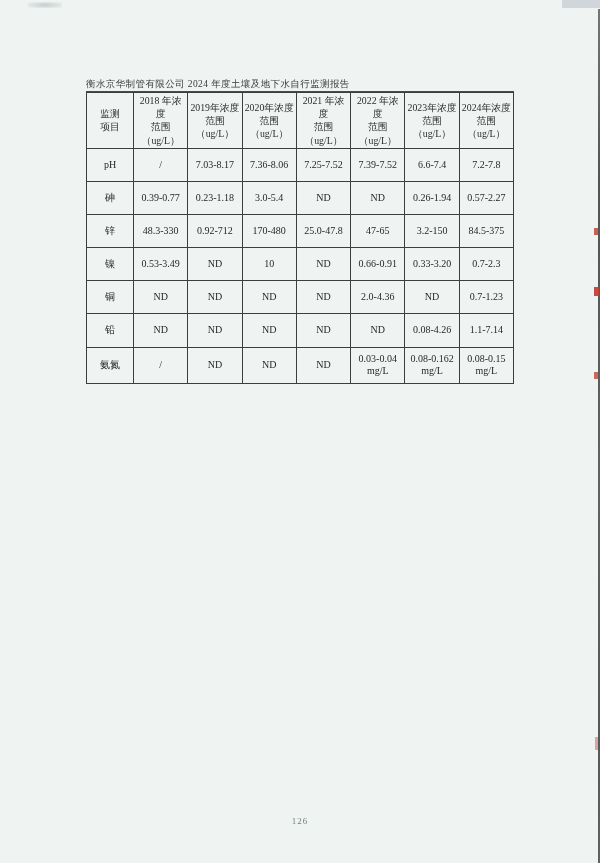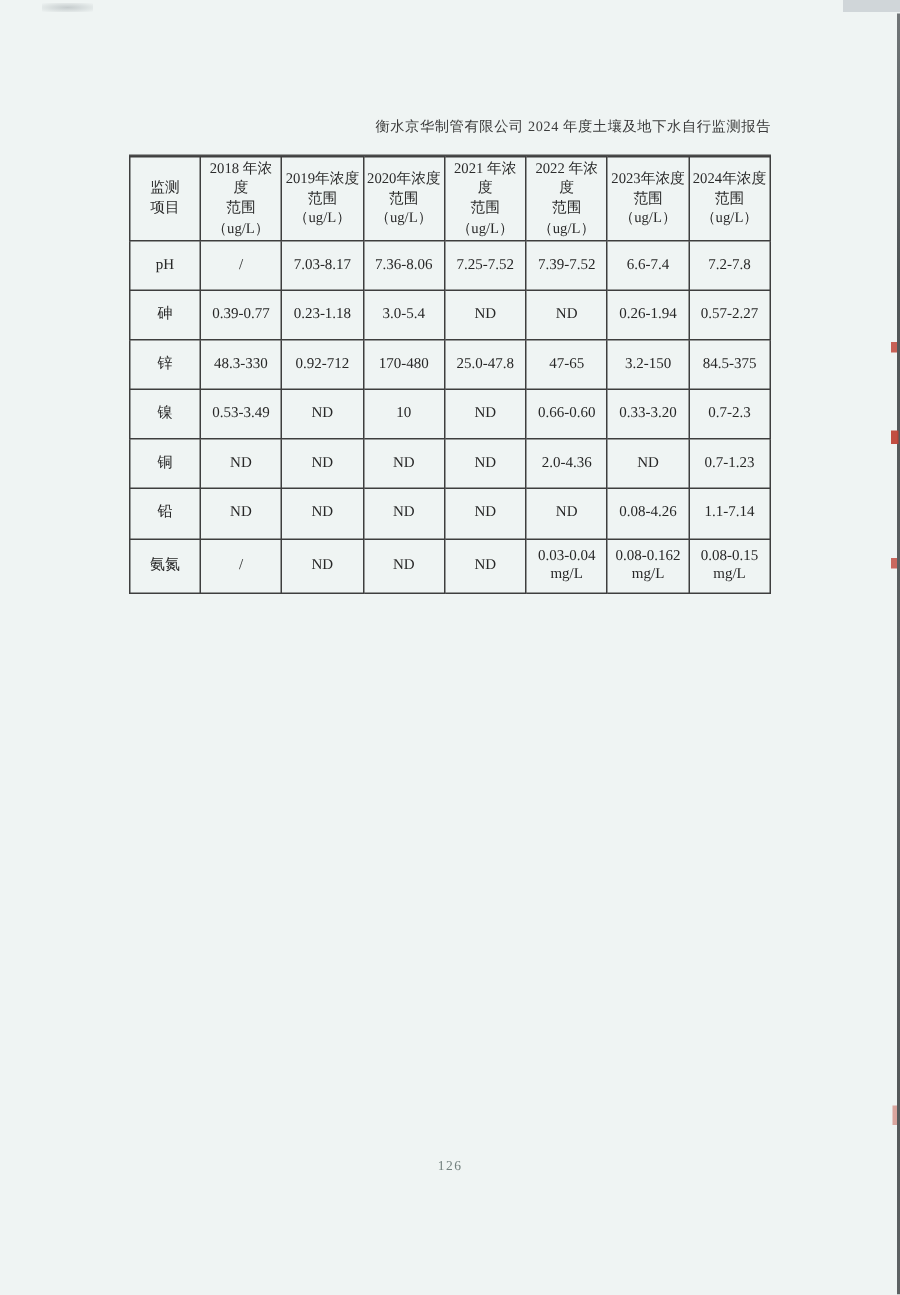--- a/index.html
+++ b/index.html
@@ -7,22 +7,22 @@
     width:600px; height:863px;
     background:#eff4f3;
     font-family:"Liberation Serif","DejaVu Serif",serif;
     color:#2e2e2e;
     overflow:hidden;
   }
   .page { position:relative; width:600px; height:863px; }
   .content { position:absolute; left:86px; top:78px; width:428px; }
 
   .header-title {
-    text-align:right; font-size:9.5px; letter-spacing:0.4px;
-    color:#3b3b3b; padding-bottom:12px;
+    text-align:left; font-size:9.5px; letter-spacing:0.4px;
+    color:#3b3b3b; padding-bottom:0;
     border-bottom:1.3px solid #4a4a4a;
   }
 
   .table-caption {
     text-align:center; font-weight:bold; font-size:11.5px;
     letter-spacing:1.5px; margin:7px 0 4px 0; color:#222;
   }
 
   table.monitor {
     width:428px; border-collapse:collapse; table-layout:fixed;
@@ -44,21 +44,21 @@
   tr.r42 { height:42px; }
 
   .body-text {
     margin-top:8px; width:428px;
     font-size:12.3px; line-height:26.5px;
     text-align:justify; text-indent:2em;
     color:#242424; letter-spacing:0.2px;
   }
 
   .page-number {
-    position:absolute; top:772px; left:0; width:600px;
+    position:absolute; top:816px; left:0; width:600px;
     text-align:center; font-size:9px; color:#72807e; letter-spacing:1px;
   }
 
   
   .edge-line {
     position:absolute; right:0; top:9px; width:2.5px; height:854px;
     background:linear-gradient(#5a5f61, #33383a 20%, #45494b 55%, #383c3e 85%, #44484a);
     opacity:0.85;
   }
   .top-smudge {
@@ -177,21 +177,21 @@
           <td>3.2-150</td>
           <td>84.5-375</td>
         </tr>
 
         <tr class="r33">
           <td class="item-cell">镍</td>
           <td>0.53-3.49</td>
           <td>ND</td>
           <td>10</td>
           <td>ND</td>
-          <td>0.66-0.60</td>
+          <td>0.66-0.91</td>
           <td>0.33-3.20</td>
           <td>0.7-2.3</td>
         </tr>
 
         <tr class="r33">
           <td class="item-cell">铜</td>
           <td>ND</td>
           <td>ND</td>
           <td>ND</td>
           <td>ND</td>

